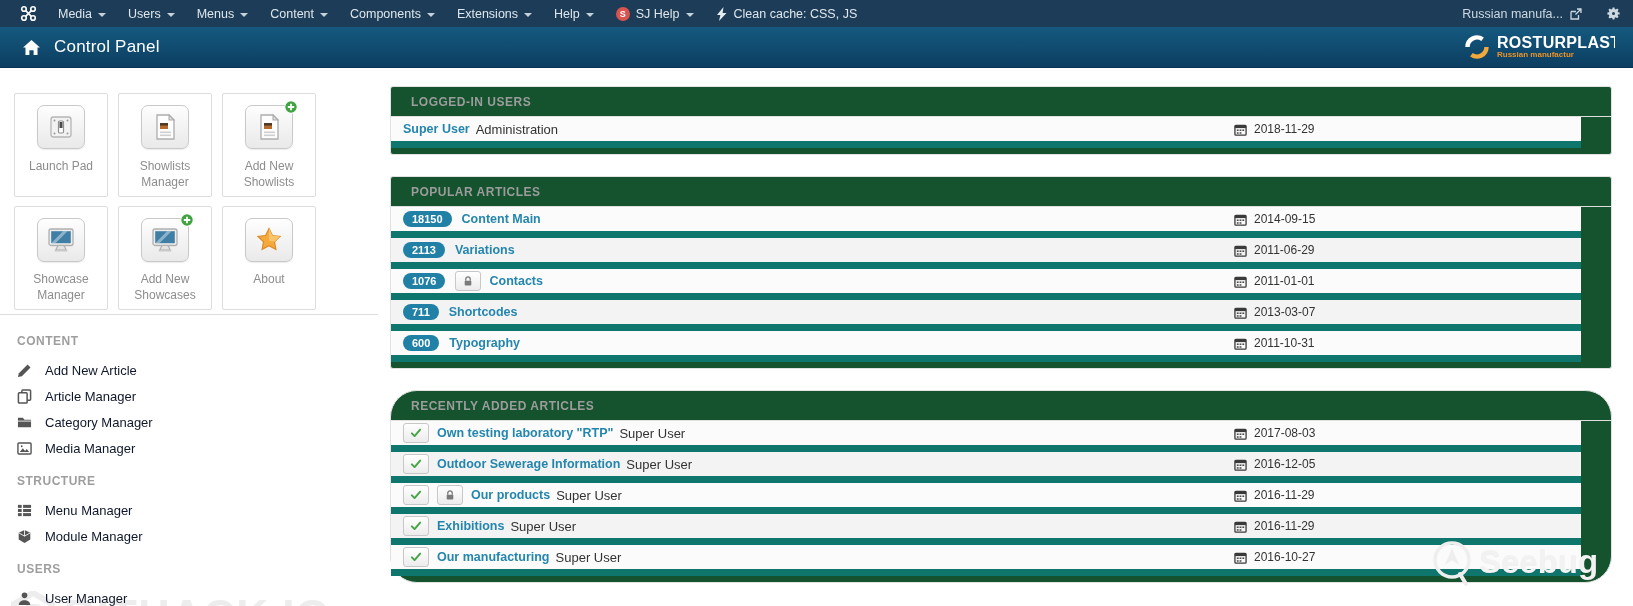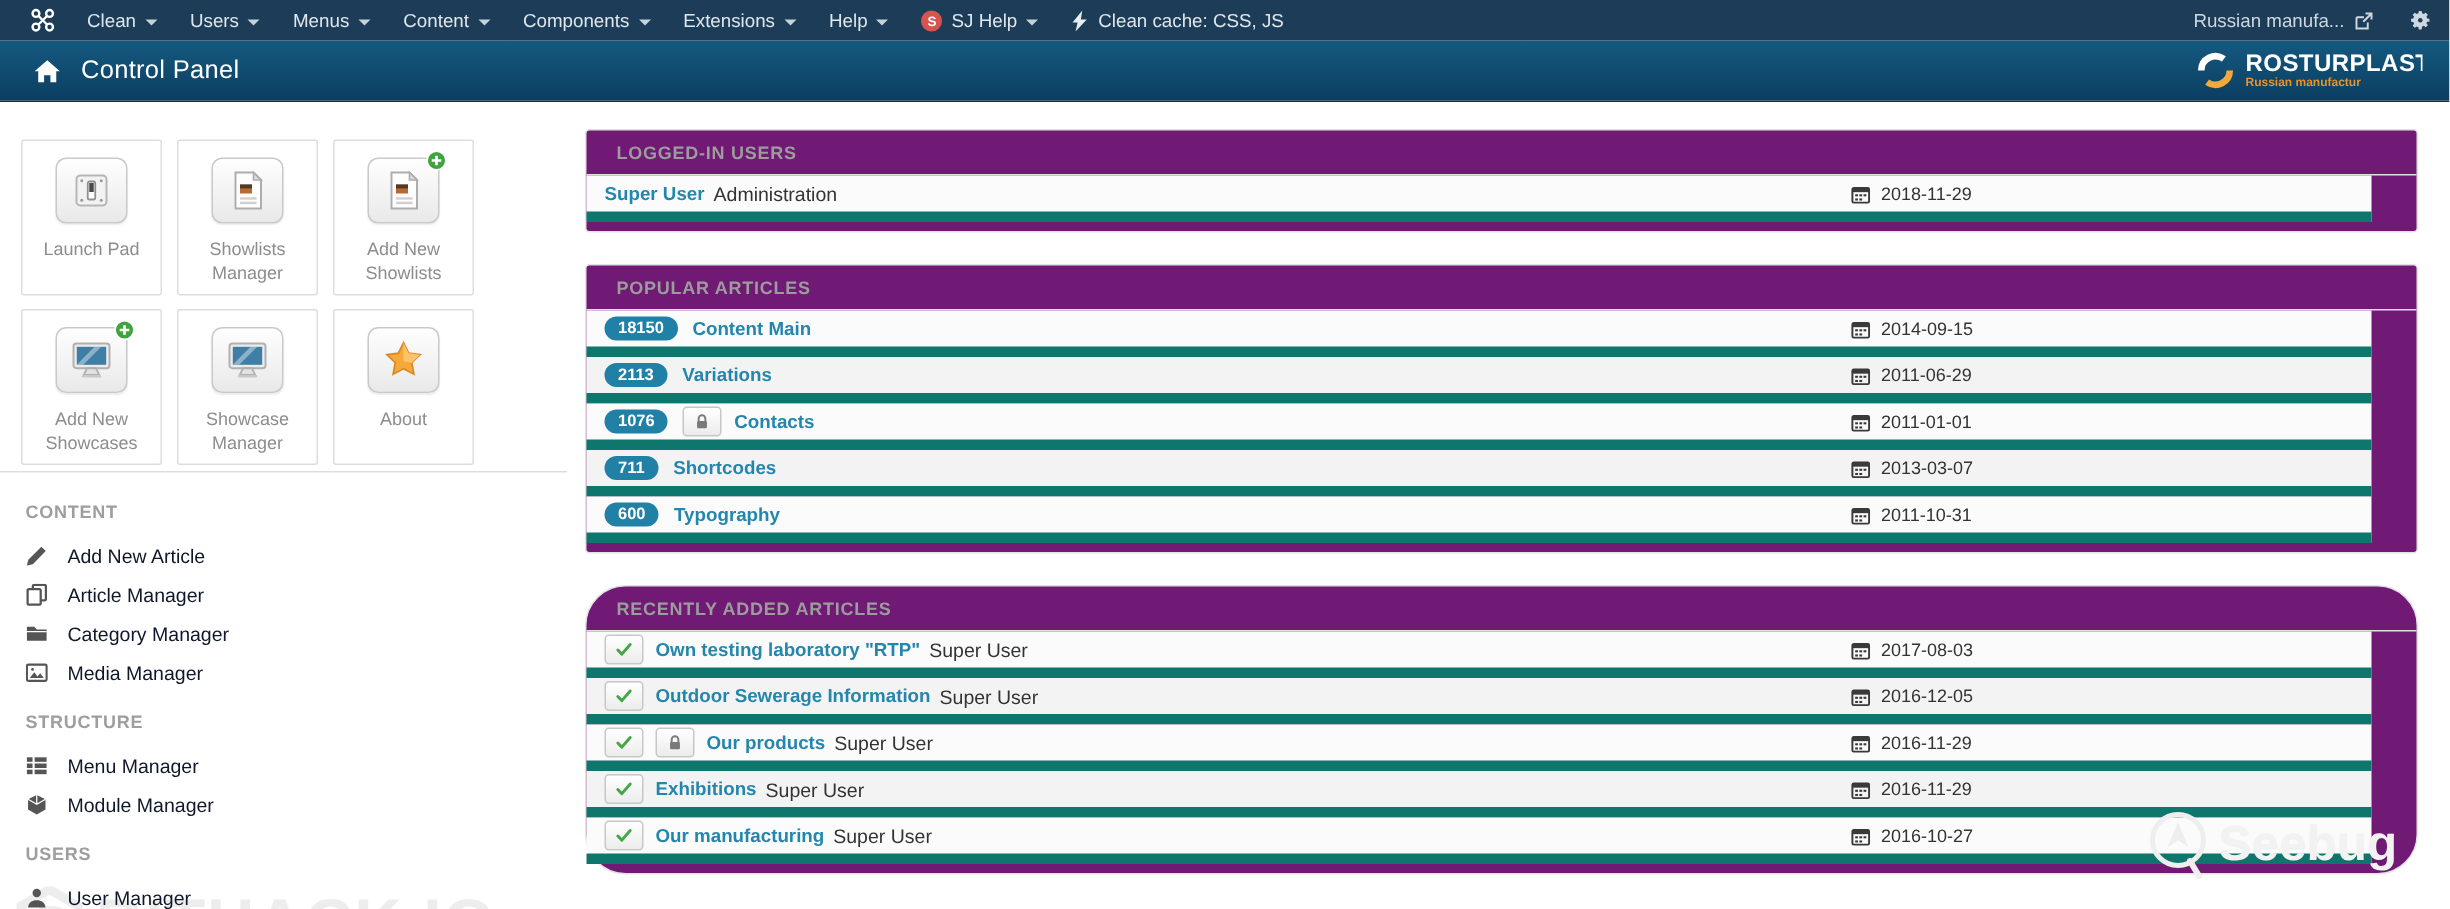--- a/index.html
+++ b/index.html
@@ -52,21 +52,21 @@
   .side-rule { position:absolute; top:246px; left:0; width:378px; border-top:1px solid #ddd; }
   .side-nav { position:absolute; top:253px; left:17px; right:14px; z-index:2; }
   .side-title { font-size:12px; font-weight:bold; color:#9e9e9e; letter-spacing:.5px;
     margin:13px 0 9px; }
   .side-item { height:26px; display:flex; align-items:center; gap:13px; font-size:13px;
     color:#0f172a; cursor:pointer; }
   .side-ico { width:15px; height:15px; flex:0 0 auto; }
 
   
   .main { position:absolute; top:68px; left:390px; width:1222px; height:538px; }
-  .panel { position:absolute; left:0; width:1222px; background:#701a75;
+  .panel { position:absolute; left:0; width:1222px; background:#14532d;
     border:1px solid #e2e2e2; border-radius:3px; }
   .panel-head { height:30px; line-height:30px; padding:0 20px; font-size:12px; font-weight:bold;
     color:#9c9c9c; letter-spacing:.5px; border-bottom:1px solid #dfdfdf; }
   .rows { margin:0 30px 6px 0; }
   .row { position:relative; height:31px; display:flex; align-items:center; padding-left:12px;
     border-bottom:7px solid #0f766e; background:#fbfbfb; }
   .row:nth-child(even) { background:#f3f3f3; }
   .pill { display:inline-block; background:#2180a6; color:#fff; font-size:11px; font-weight:bold;
     padding:2px 9px; border-radius:10px; margin-right:10px; min-width:26px; text-align:center; }
   .row-link { color:#2486ad; font-weight:bold; font-size:12.5px; text-decoration:none; cursor:pointer; }
@@ -222,21 +222,21 @@
 </svg>
 
 <div class="screen">
 
   <div class="topbar">
     <svg class="jlogo">
         <use href="#i-jlogo"></use>
       </svg>
     <nav class="tmenu">
       <span class="tmenu-item">
-          <span>Clean</span>
+          <span>Media</span>
           <i class="caret"></i>
         </span>
       <span class="tmenu-item">
           <span>Users</span>
           <i class="caret"></i>
         </span>
       <span class="tmenu-item">
           <span>Menus</span>
           <i class="caret"></i>
         </span>
@@ -328,36 +328,36 @@
               <use href="#i-page"></use>
             </svg>
           <svg class="plus-overlay">
               <use href="#i-plus"></use>
             </svg>
         </span>
         <span class="tile-label">Add New Showlists</span>
       </div>
       <div class="tile">
         <span class="tile-btn">
+            <svg class="tile-glyph">
+              <use href="#i-monitor"></use>
+            </svg>
+          </span>
+        <span class="tile-label">Showcase Manager</span>
+      </div>
+      <div class="tile">
+        <span class="tile-btn">
           <svg class="tile-glyph">
               <use href="#i-monitor"></use>
             </svg>
           <svg class="plus-overlay">
               <use href="#i-plus"></use>
             </svg>
         </span>
         <span class="tile-label">Add New Showcases</span>
-      </div>
-      <div class="tile">
-        <span class="tile-btn">
-            <svg class="tile-glyph">
-              <use href="#i-monitor"></use>
-            </svg>
-          </span>
-        <span class="tile-label">Showcase Manager</span>
       </div>
       <div class="tile">
         <span class="tile-btn">
             <svg class="tile-glyph">
               <use href="#i-star"></use>
             </svg>
           </span>
         <span class="tile-label">About</span>
       </div>
     </div>

